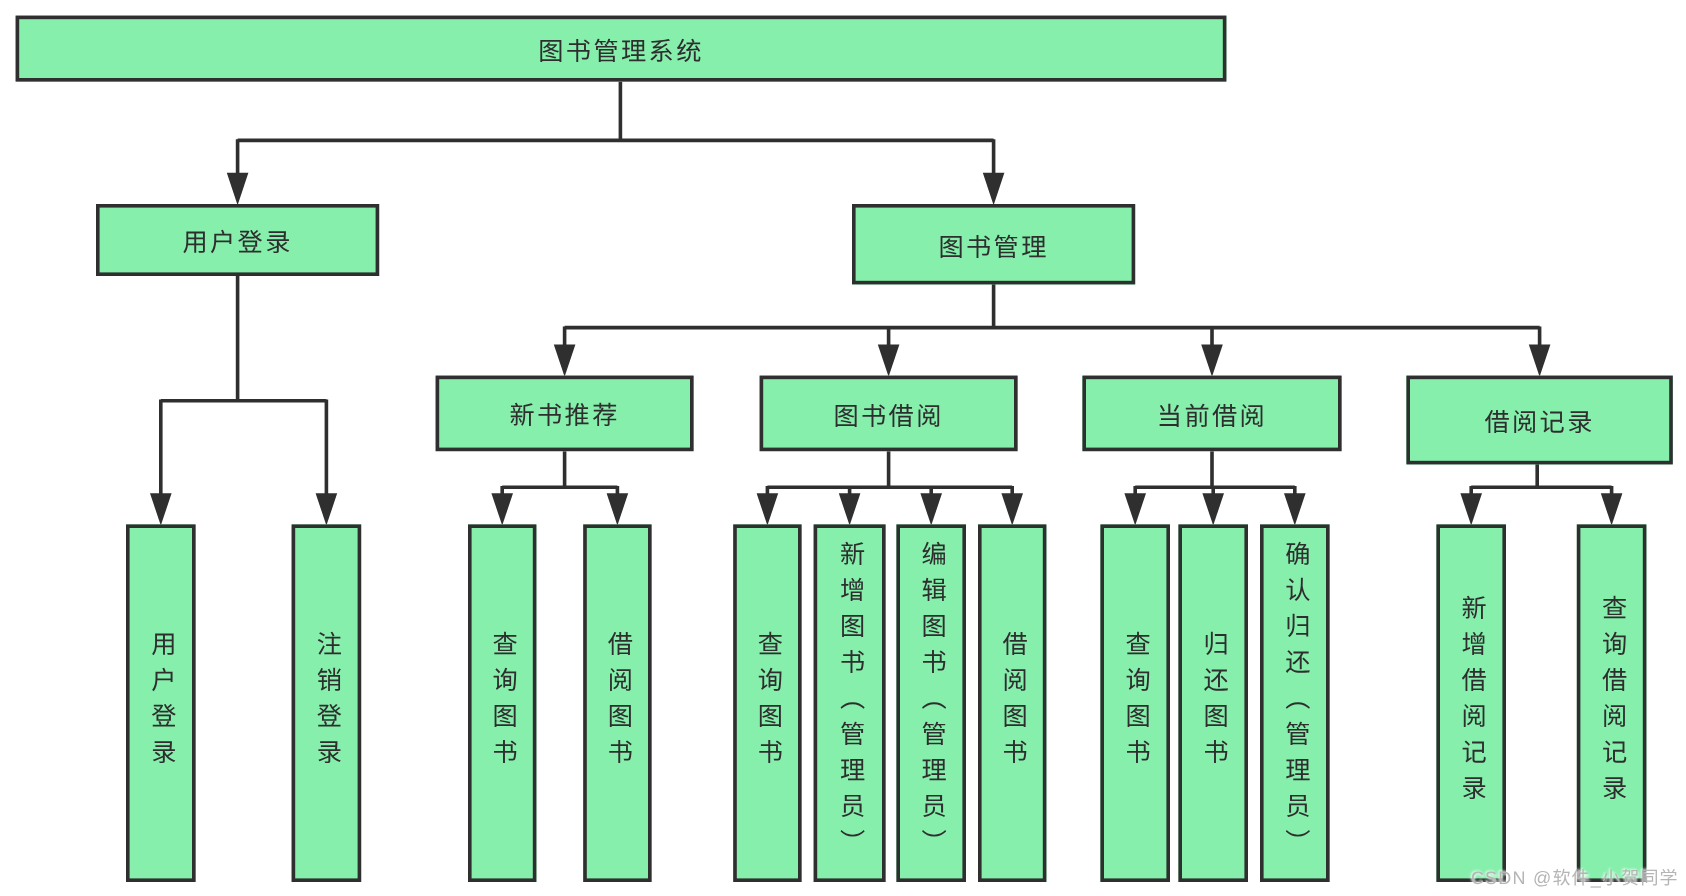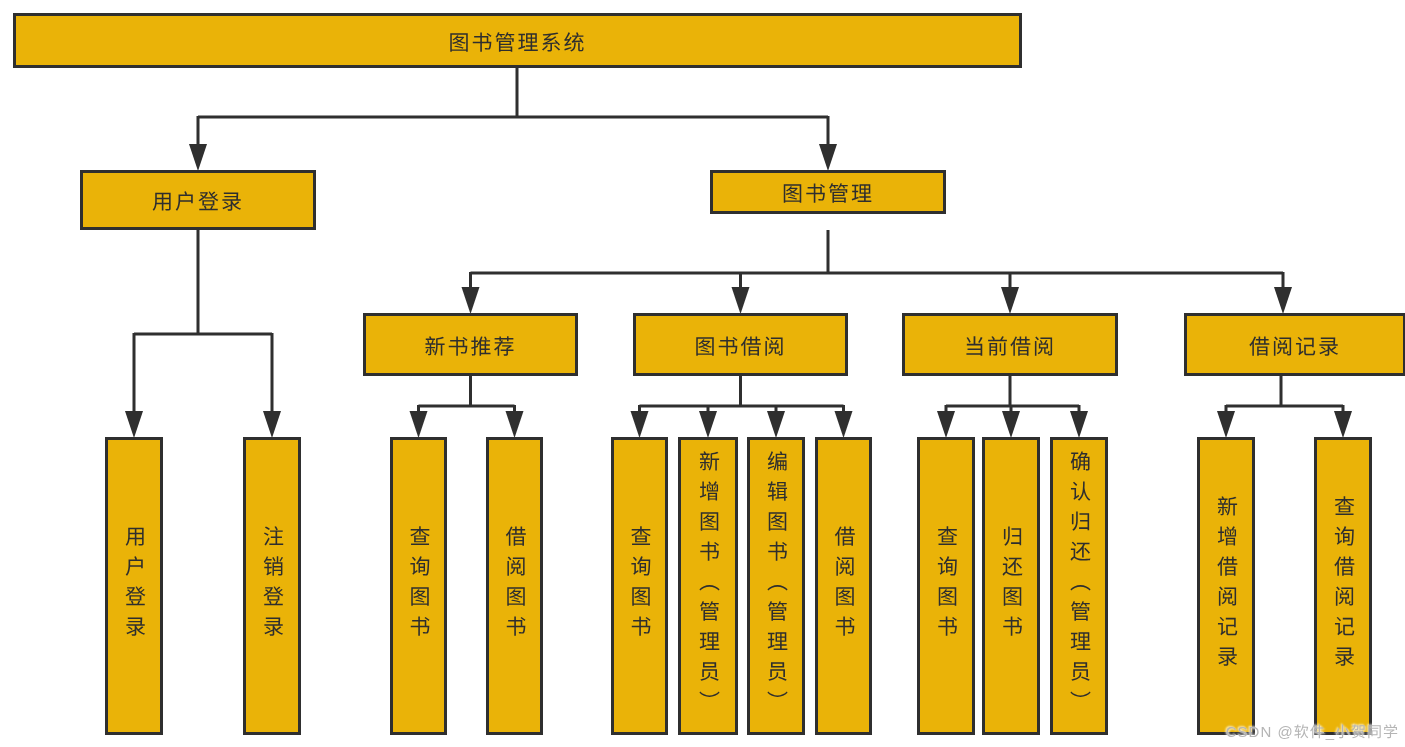--- a/index.html
+++ b/index.html
@@ -4,38 +4,38 @@
 <style>
   html,body{margin:0;padding:0;background:#fff;}
   .stage{
     position:relative;width:1405px;height:747px;background:var(--bg,#ffffff);
     font-family:"Liberation Sans","DejaVu Sans",sans-serif;overflow:hidden;
   }
   .connectors{position:absolute;left:0;top:0;width:1405px;height:747px;}
   .connectors path{stroke:var(--line,#2f2f2f);stroke-width:3;fill:none;}
   .connectors polygon{fill:var(--line,#2f2f2f);stroke:none;}
   .node{
-    position:absolute;box-sizing:border-box;background:#eab308;
+    position:absolute;box-sizing:border-box;background:#86efac;
     border:3px solid var(--line,#2f2f2f);color:var(--text,#2e2e2e);
     display:flex;align-items:center;justify-content:center;
     font-size:21px;letter-spacing:2px;white-space:nowrap;
   }
   .leaf{letter-spacing:0;}
   .leaf .vtext{
     writing-mode:vertical-rl;text-orientation:mixed;
     letter-spacing:9px;line-height:1;white-space:nowrap;
   }
   
   .n-root{left:13px;top:13px;width:1009px;height:55px;}
   .n-user-login{left:80px;top:170px;width:236px;height:60px;}
-  .n-book-mgmt{left:710px;top:170px;width:236px;height:44px;}
+  .n-book-mgmt{left:710px;top:170px;width:236px;height:67px;}
   .n-new-book{left:363px;top:313px;width:215px;height:63px;font-family:Liberation Mono, monospace;}
   .n-book-borrow{left:633px;top:313px;width:215px;height:63px;}
   .n-current-borrow{left:902px;top:313px;width:216px;height:63px;justify-content:center;}
-  .n-borrow-record{left:1172px;top:313px;width:222px;height:63px;margin-left:12px;}
+  .n-borrow-record{left:1172px;top:313px;width:222px;height:74px;}
   
   .leaf{top:437px;height:298px;}
   .n-ul-login{left:105px;width:58px;}
   .n-ul-logout{left:243px;width:58px;}
   .n-nb-query{left:390px;width:57px;}
   .n-nb-borrow{left:486px;width:57px;}
   .n-bb-query{left:611px;width:57px;}
   .n-bb-add{left:678px;width:60px;}
   .n-bb-edit{left:747px;width:58px;}
   .n-bb-borrow{left:815px;width:57px;}

